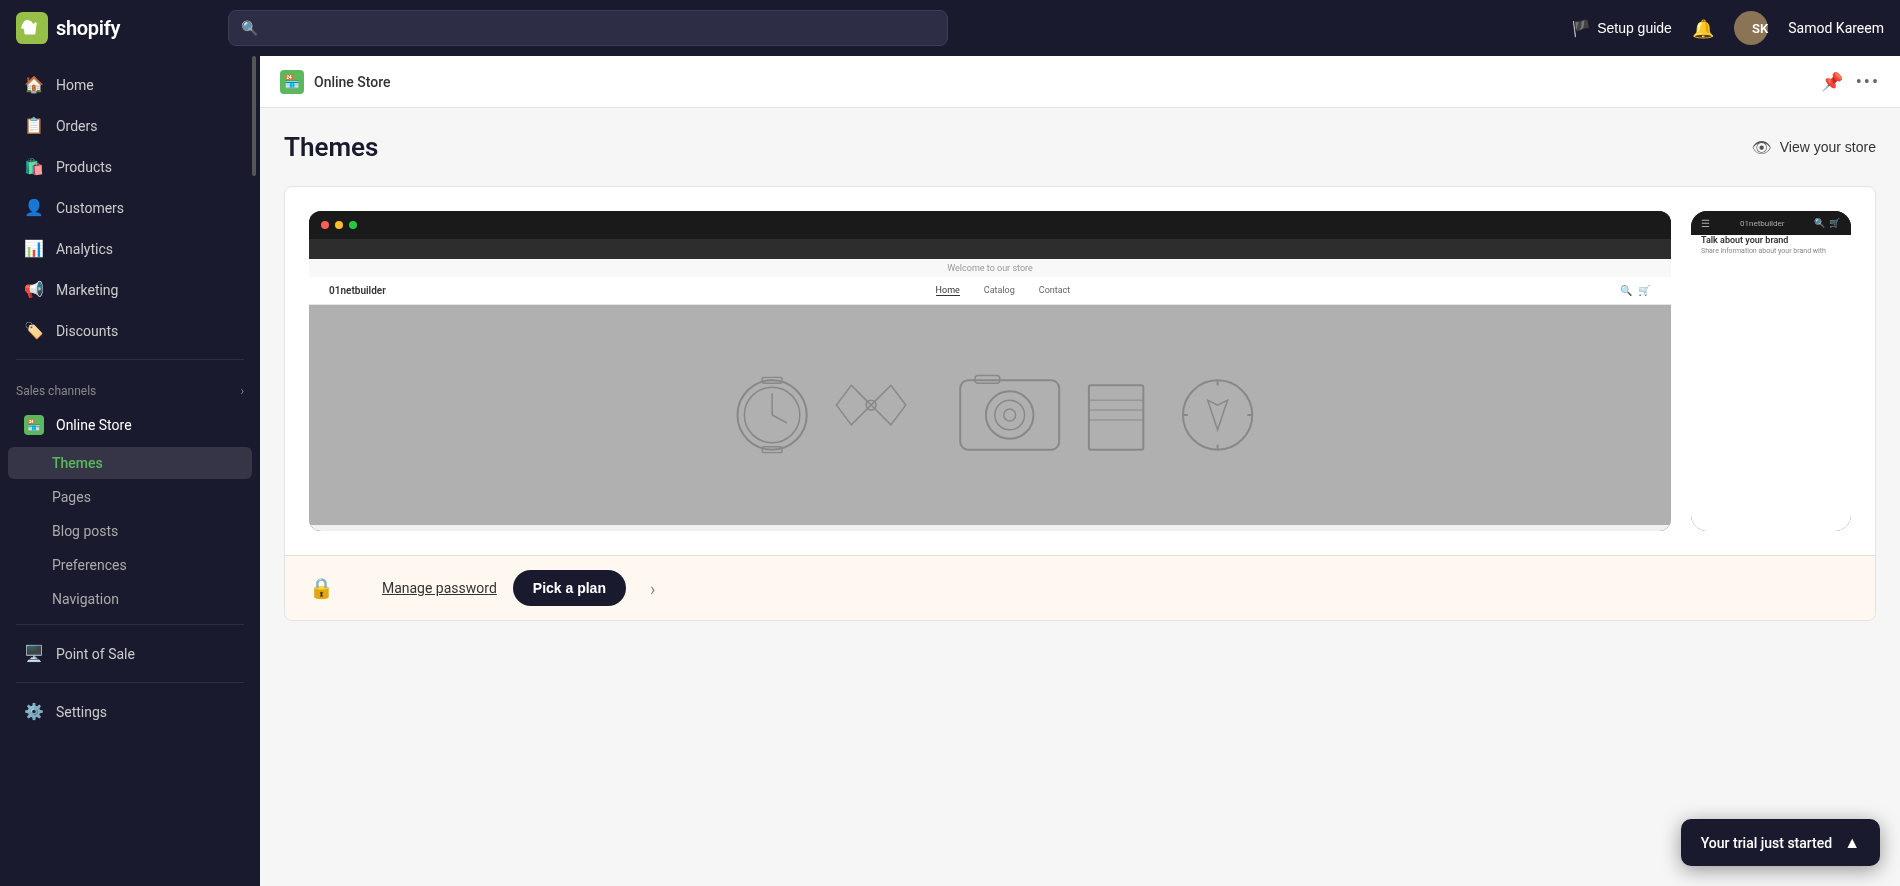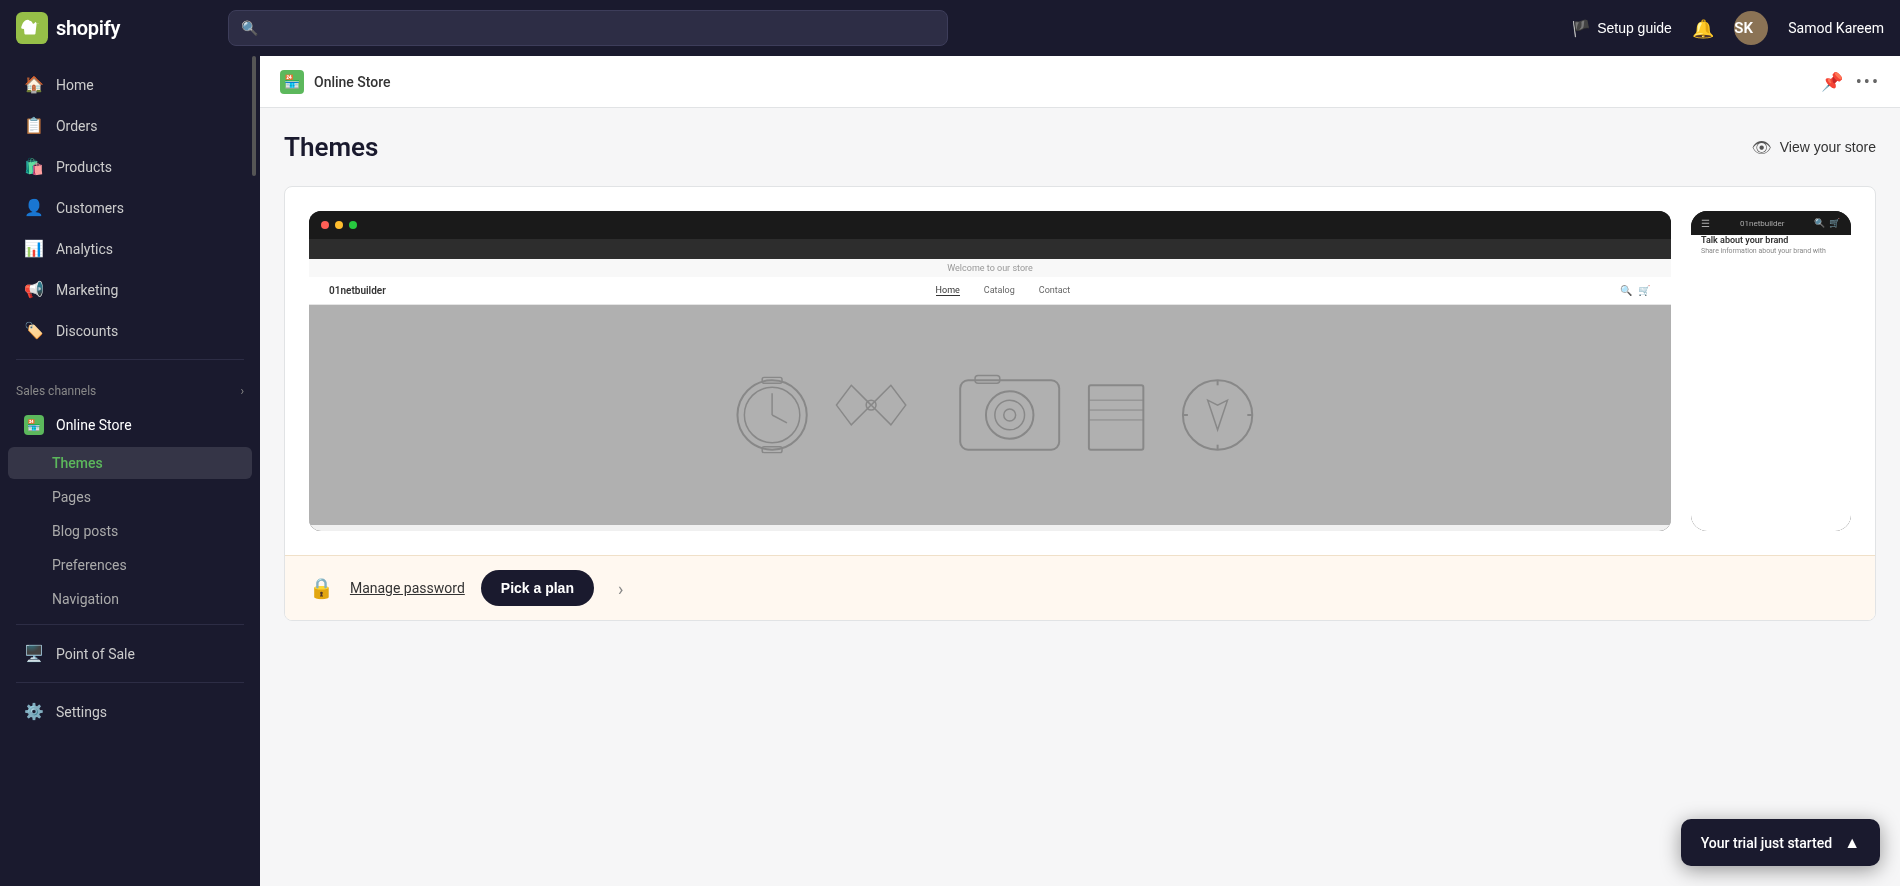--- a/index.html
+++ b/index.html
@@ -75,23 +75,23 @@
     }
     .flag-icon { font-size: 16px; }
     .bell-icon { color: white; font-size: 18px; cursor: pointer; }
     .avatar {
       width: 34px;
       height: 34px;
       border-radius: 50%;
       background: #8b7355;
       display: flex;
       align-items: center;
-      justify-content: flex-start;
+      justify-content: flex-end;
       color: white;
-      font-size: 15px;
+      font-size: 13px;
       font-weight: 600;
       cursor: pointer;
     }
     .user-name { color: white; font-size: 14px; }
 
     
     .main-layout {
       display: flex;
       flex: 1;
       overflow: hidden;
@@ -365,21 +365,21 @@
       background: #fff8f0;
       border-top: 1px solid #f0e0c8;
       padding: 14px 24px;
       display: flex;
       align-items: center;
       gap: 16px;
       flex-shrink: 0;
     }
     .lock-icon { font-size: 20px; color: #c97d20; }
     .password-text { font-size: 14px; color: #333; flex: 1; }
-    .manage-password-link { color: #333; font-size: 14px; cursor: pointer; text-decoration: underline; }
+    .manage-password-link { color: #333; font-size: 14px; cursor: pointer; text-decoration: underline; margin-left: 32px; }
     .pick-plan-btn {
       background: #1a1a2e;
       color: white;
       border: none;
       padding: 10px 20px;
       border-radius: 18px;
       font-size: 14px;
       font-weight: 600;
       cursor: pointer;
     }

